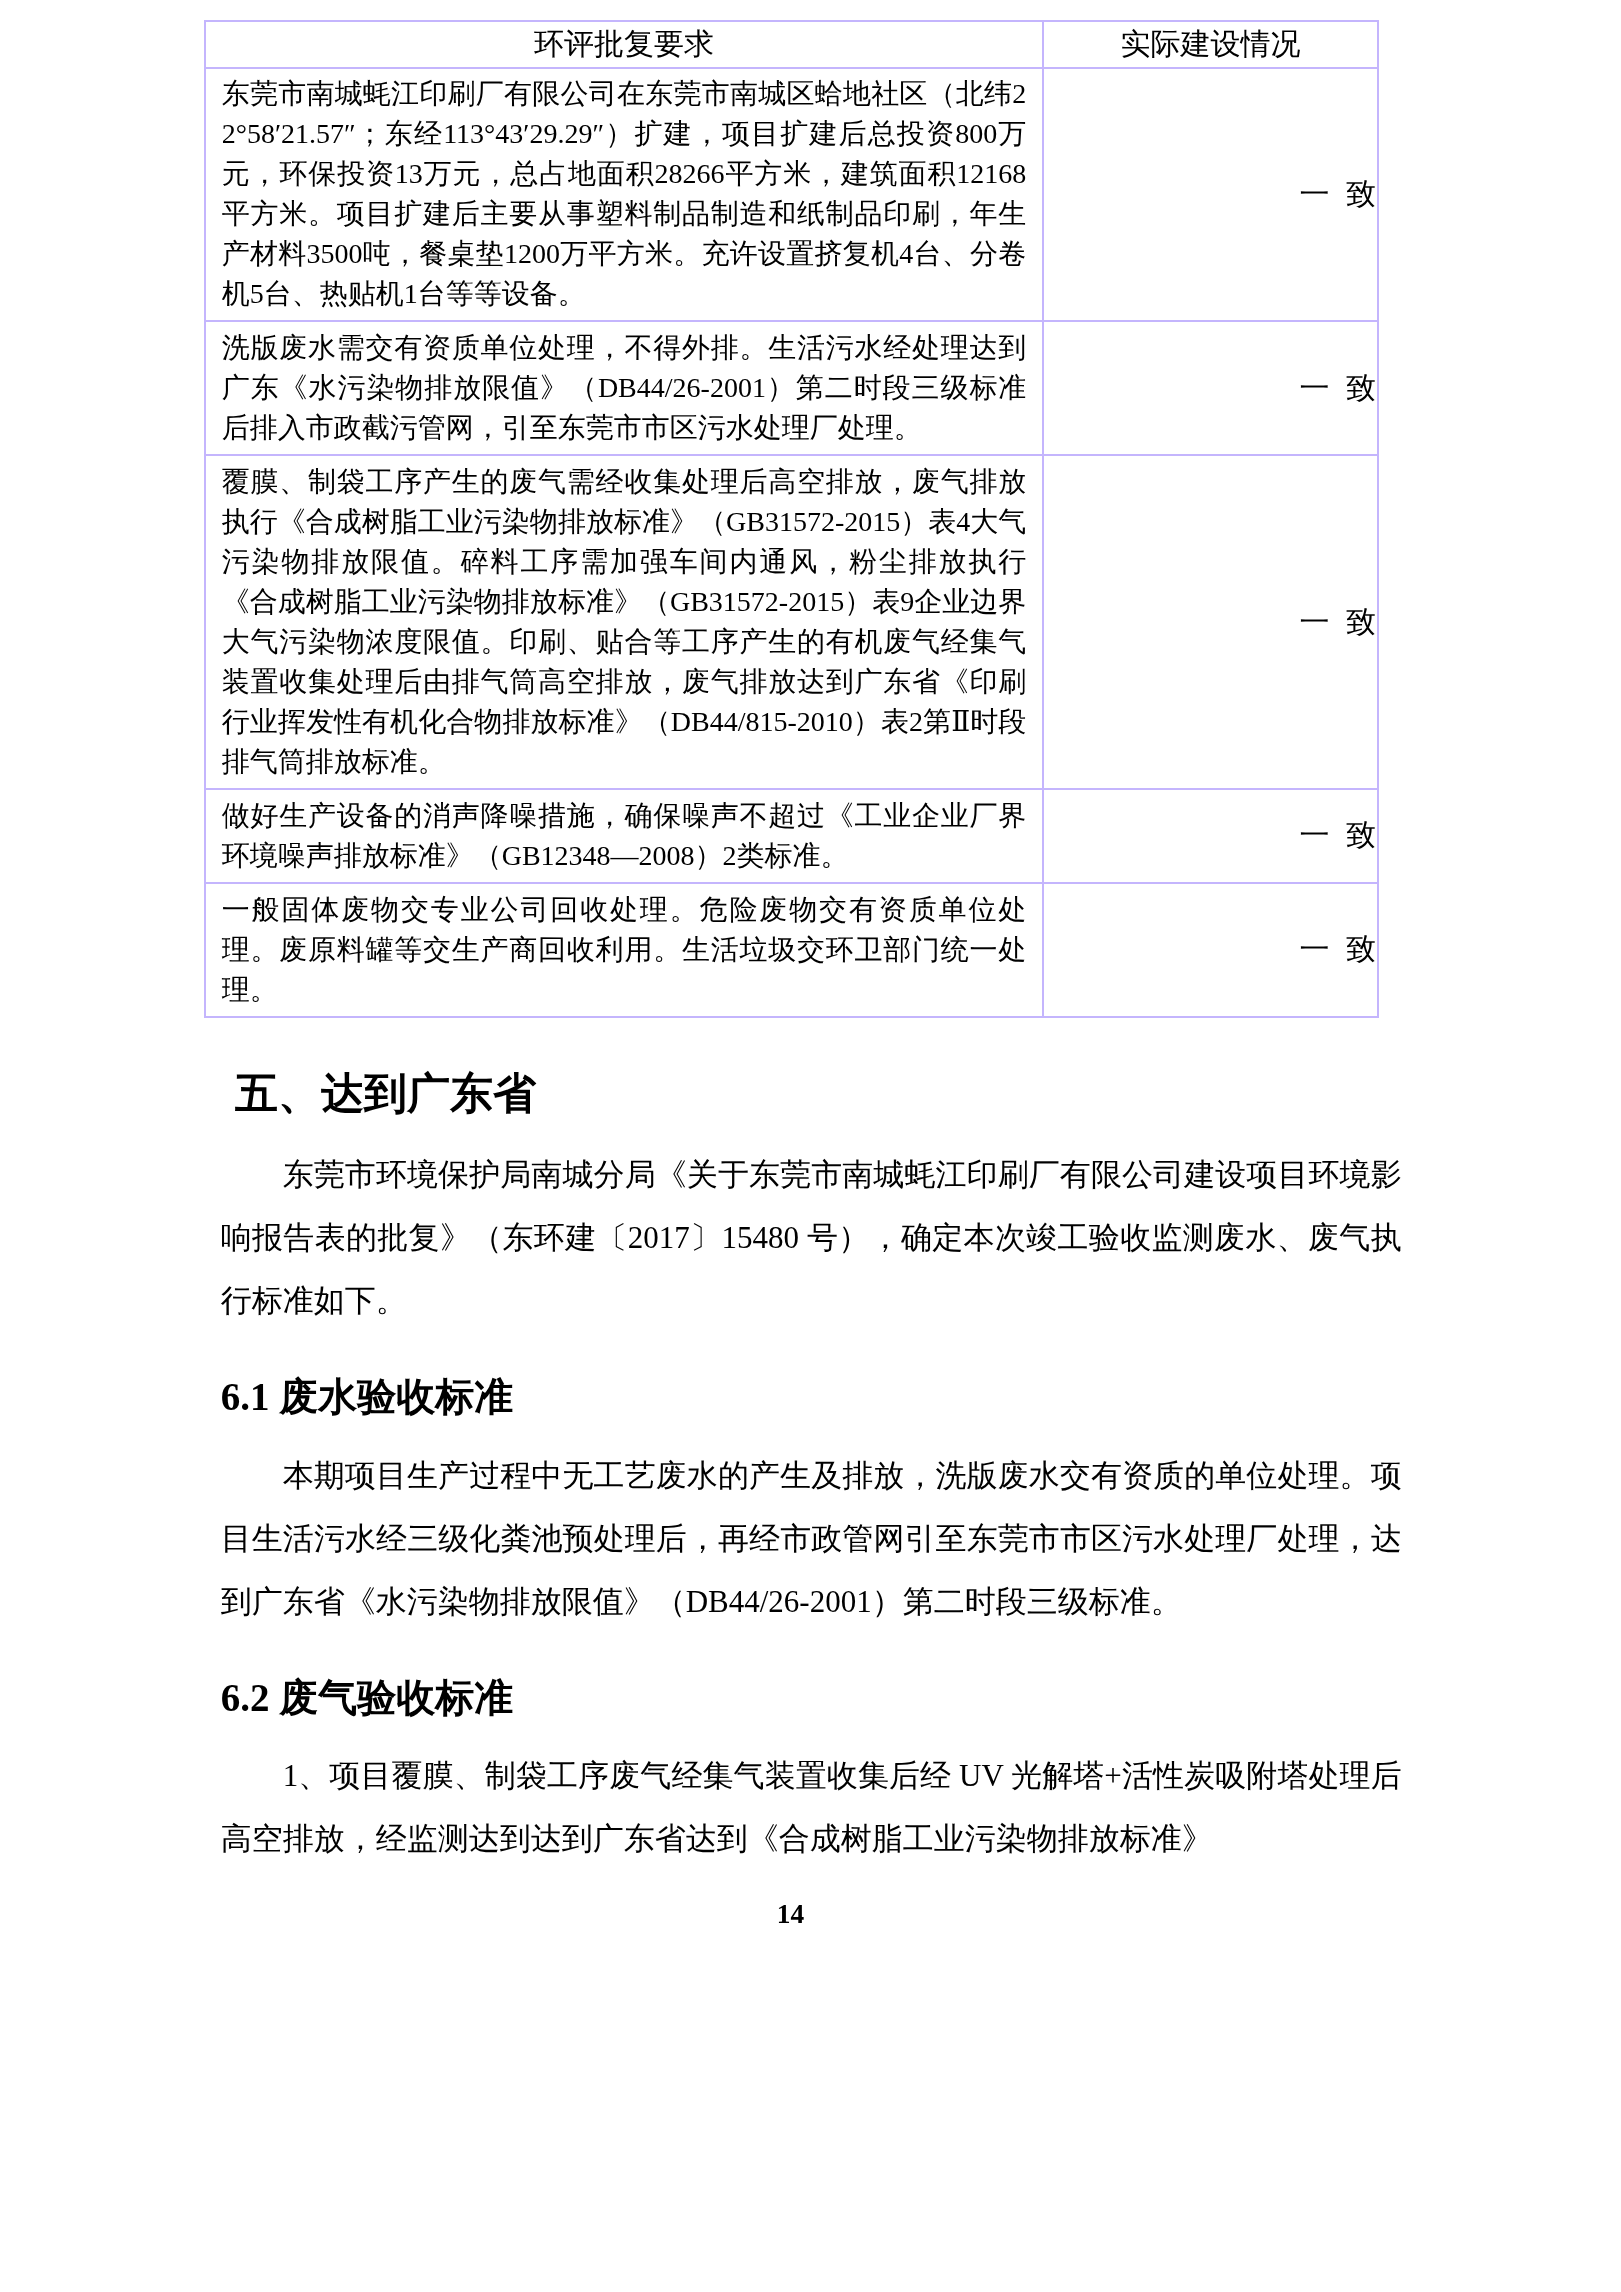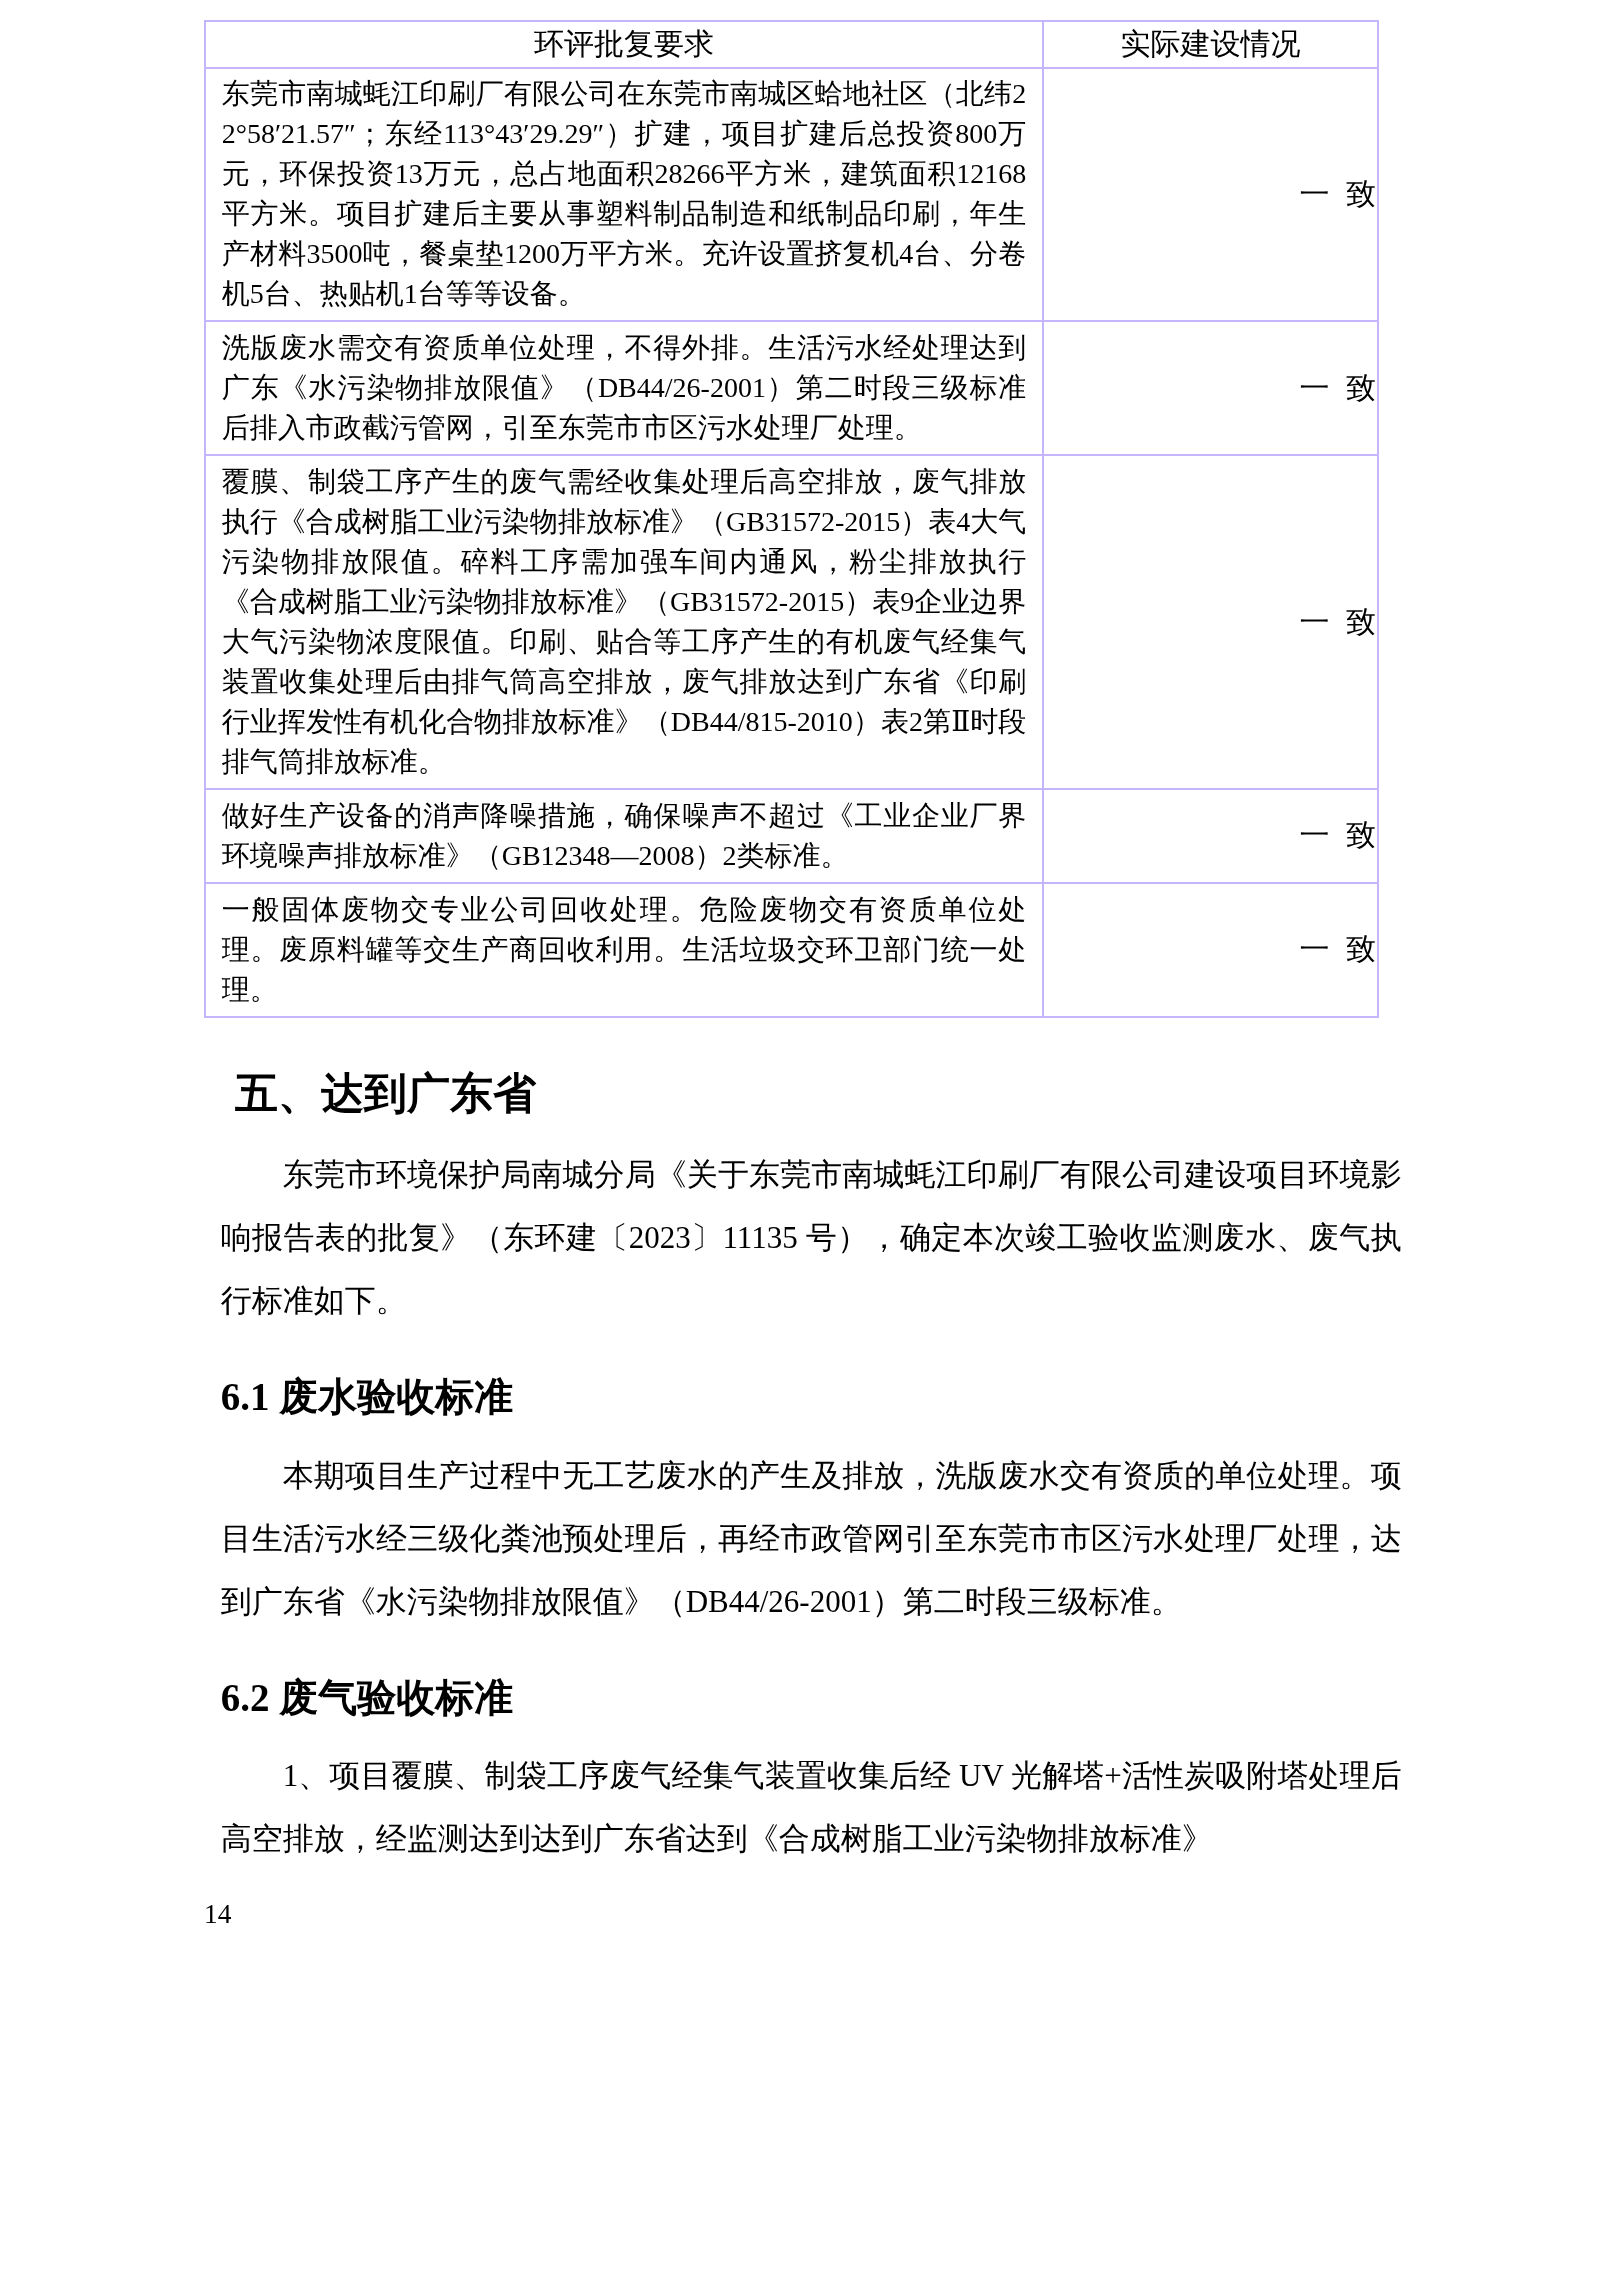--- a/index.html
+++ b/index.html
@@ -68,22 +68,23 @@
     width:1181px;
     font-size:31px;
     line-height:63px;
     text-align:justify;
     text-indent:2em;
     word-break:break-all;
   }
   .pageno {
     margin-top:29px;
     width:1173px;
-    text-align:left;
+    text-align:center;
     font-size:27.4px;
+    font-weight:bold;
   }
 </style>
 </head>
 <body>
 
 <div class="page">
   <div class="content">
 
 
     <table class="approval">
@@ -115,21 +116,21 @@
             <td class="status"><span class="status-text">一致</span></td>
           </tr>
           <tr>
             <td class="req">一般固体废物交专业公司回收处理。危险废物交有资质单位处理。废原料罐等交生产商回收利用。生活垃圾交环卫部门统一处理。</td>
             <td class="status"><span class="status-text">一致</span></td>
           </tr>
         </tbody>
     </table>
 
     <h2 class="sec">五、达到广东省</h2>
-    <p class="body">东莞市环境保护局南城分局《关于东莞市南城蚝江印刷厂有限公司建设项目环境影响报告表的批复》（东环建〔2023〕11135 号），确定本次竣工验收监测废水、废气执行标准如下。</p>
+    <p class="body">东莞市环境保护局南城分局《关于东莞市南城蚝江印刷厂有限公司建设项目环境影响报告表的批复》（东环建〔2017〕15480 号），确定本次竣工验收监测废水、废气执行标准如下。</p>
 
     <h3 class="sec">6.1 废水验收标准</h3>
     <p class="body">本期项目生产过程中无工艺废水的产生及排放，洗版废水交有资质的单位处理。项目生活污水经三级化粪池预处理后，再经市政管网引至东莞市市区污水处理厂处理，达到广东省《水污染物排放限值》（DB44/26-2001）第二时段三级标准。</p>
 
     <h3 class="sec">6.2 废气验收标准</h3>
     <p class="body">1、项目覆膜、制袋工序废气经集气装置收集后经 UV 光解塔+活性炭吸附塔处理后高空排放，经监测达到达到广东省达到《合成树脂工业污染物排放标准》</p>
 
     <div class="pageno">14</div>
   </div>
 </div>

